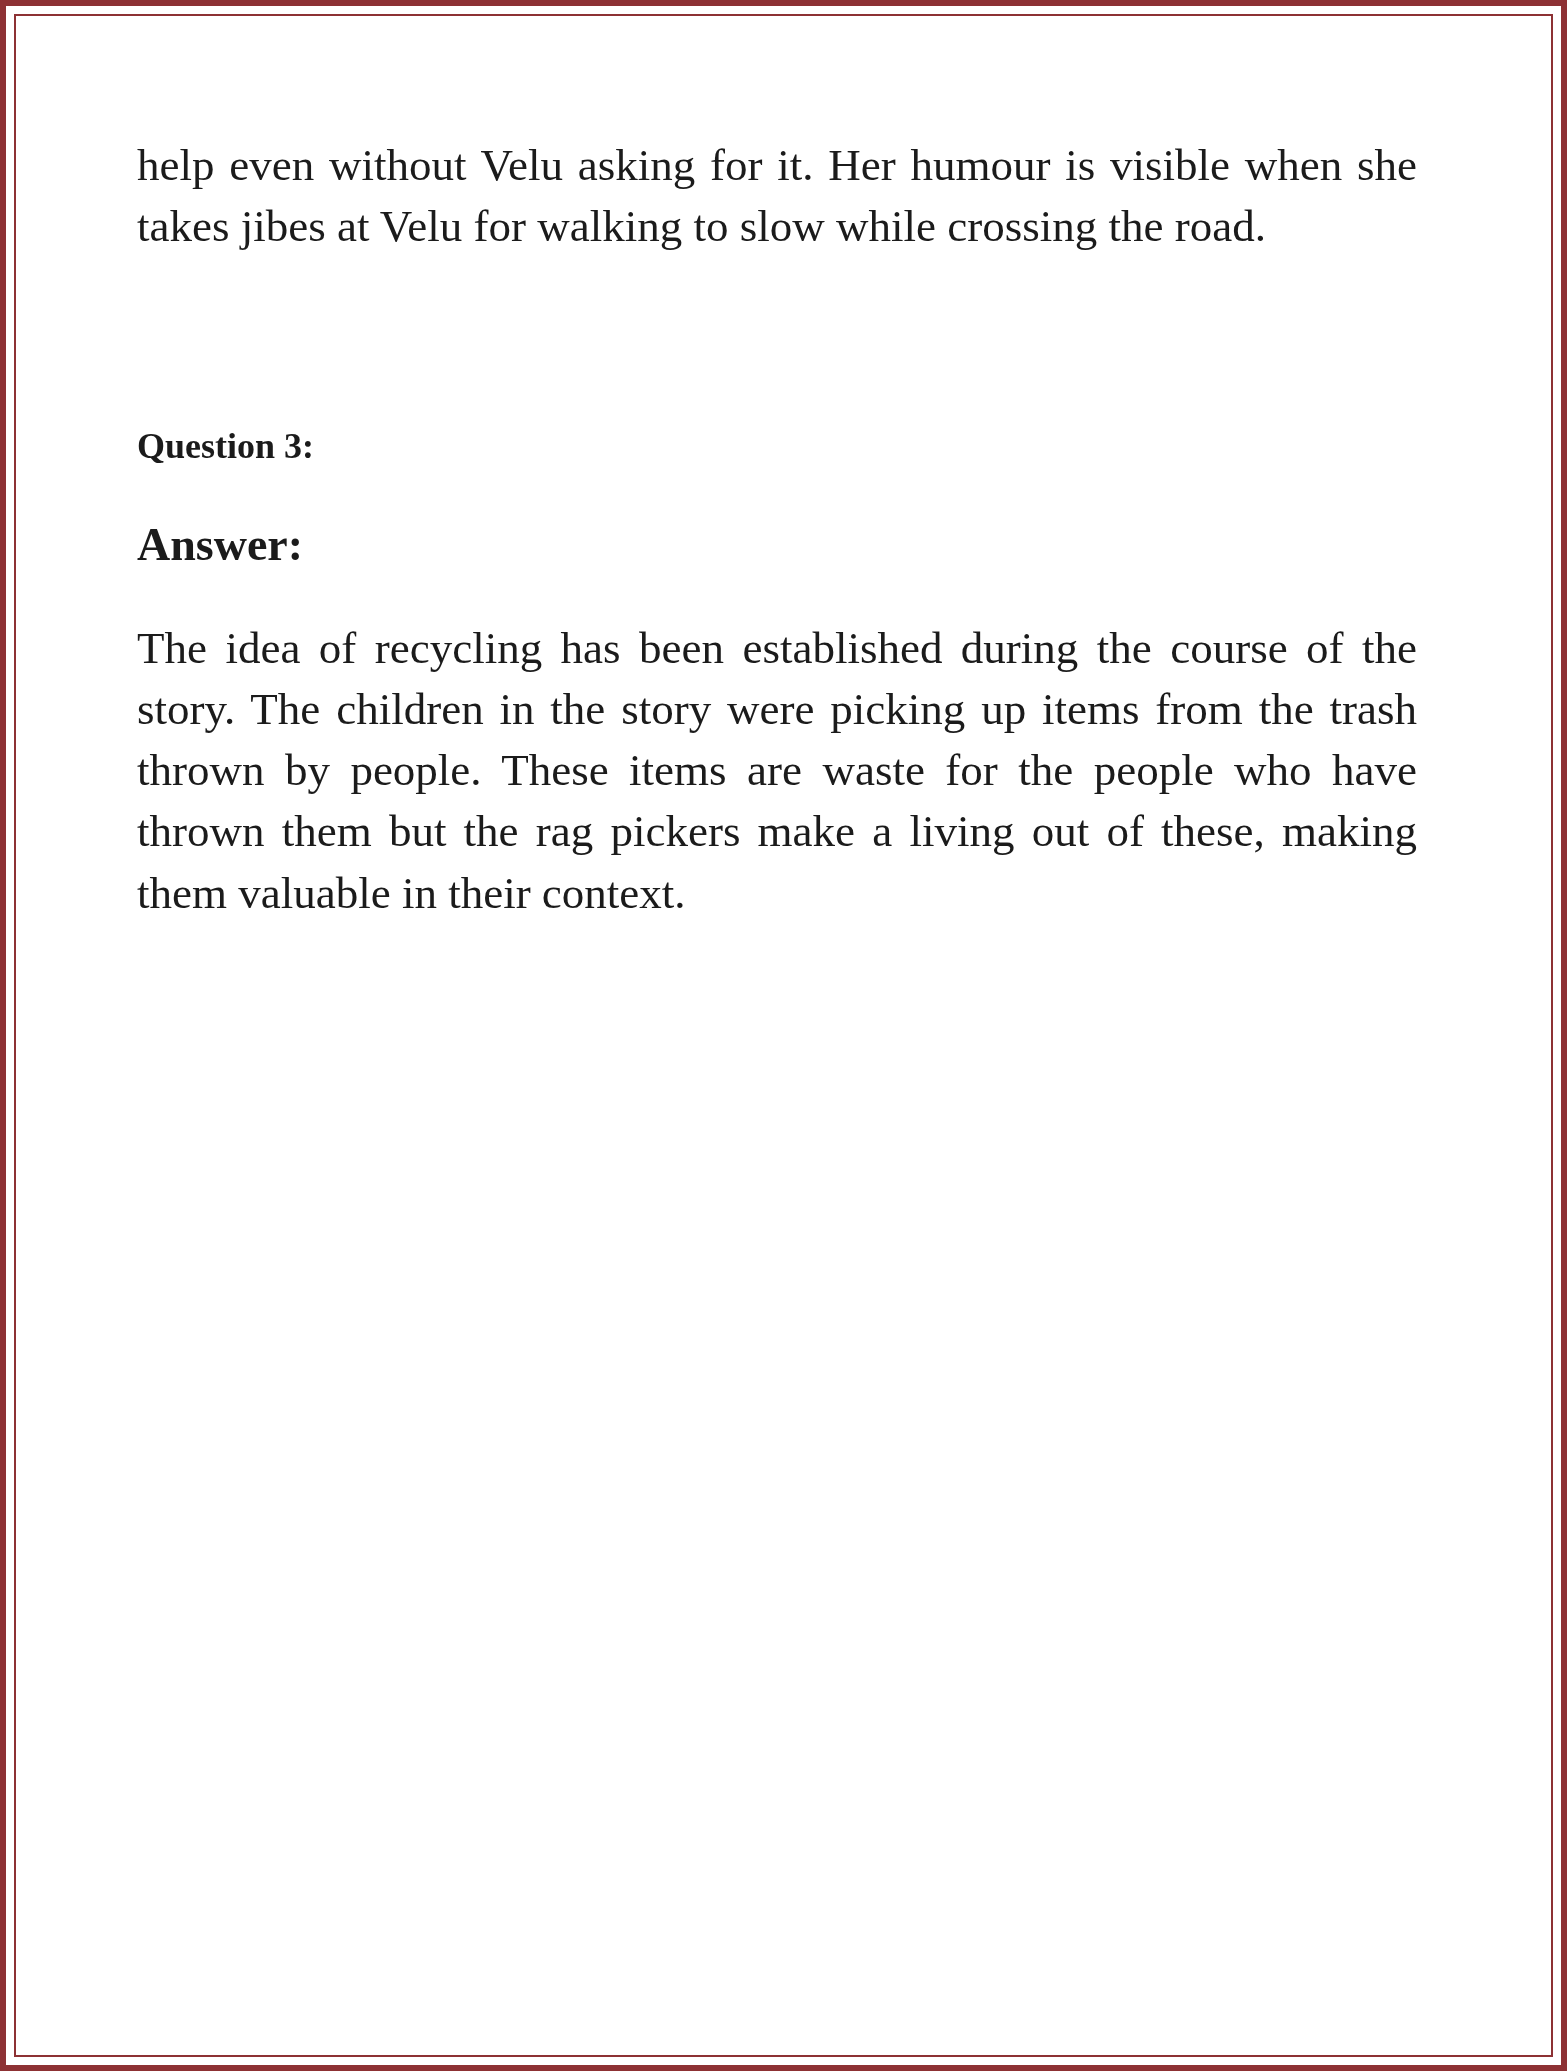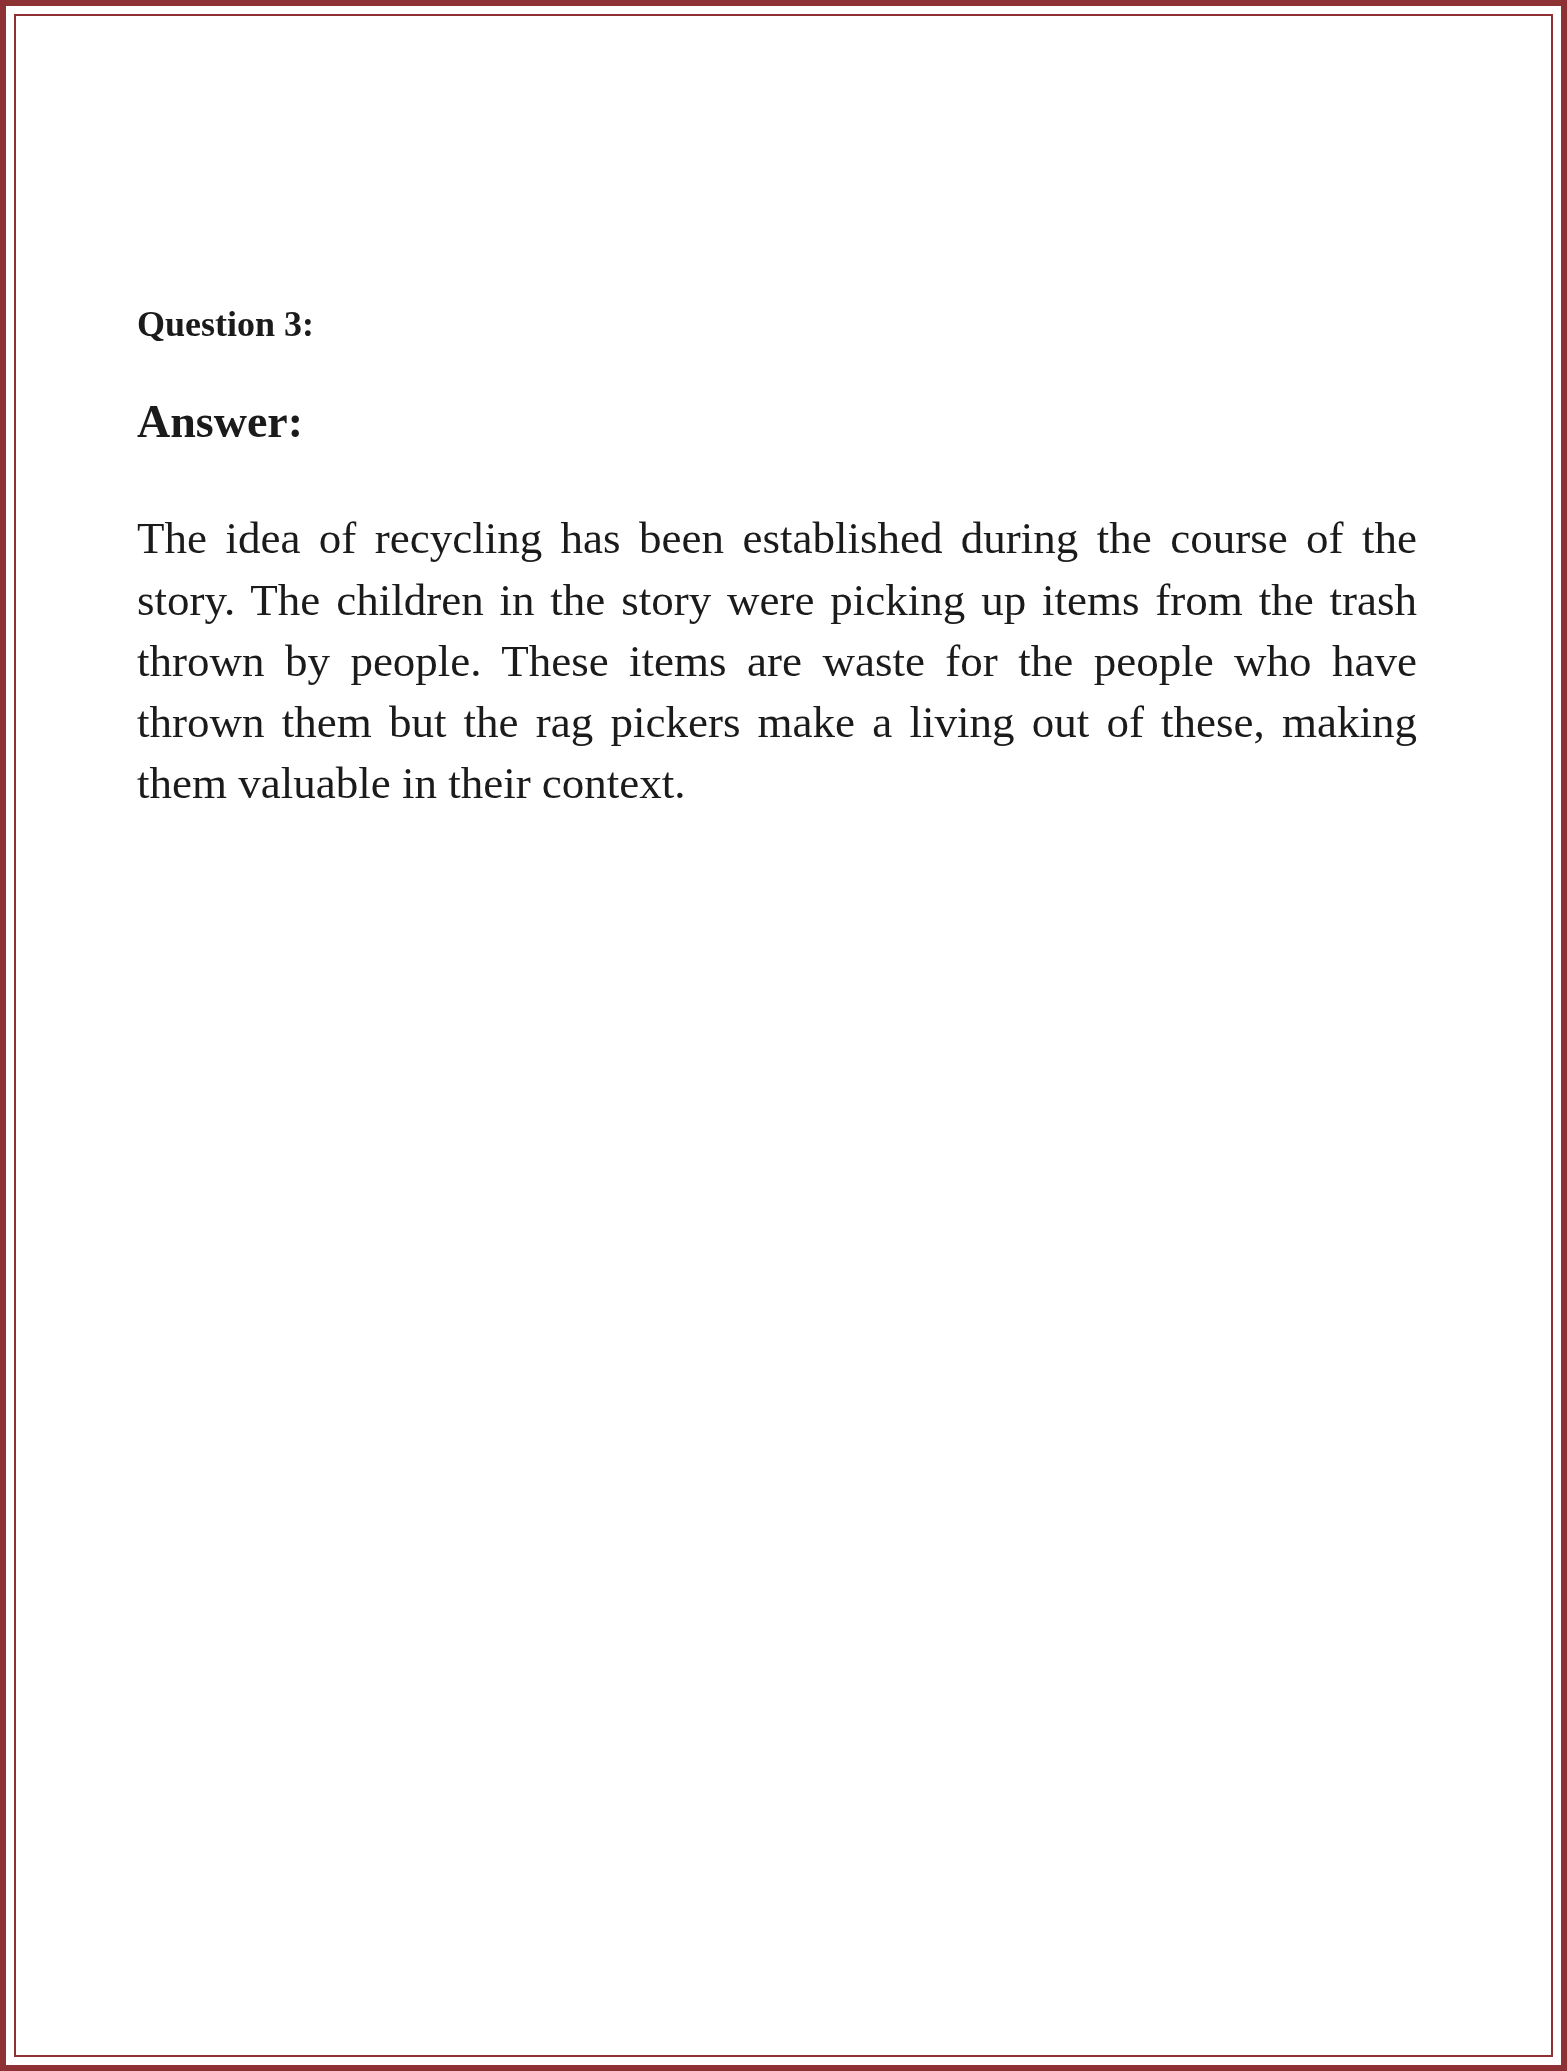--- a/index.html
+++ b/index.html
@@ -53,31 +53,32 @@
     margin-top: 46px;
   }
   .answer-label {
     font-size: 46px;
     font-weight: bold;
     margin: 0;
     margin-top: 48px;
     line-height: 1.2;
   }
   .answer-text {
-    margin-top: 59px;
+    margin-top: 46px;
   }
 </style>
 </head>
 <body>
 
 <div class="page-frame-outer"></div>
 <div class="page-frame-inner"></div>
 
 <div class="page-content">
 
+  <p class="para">help even without Velu asking for it. Her humour is visible when she takes jibes at Velu for walking to slow while crossing the road.</p>
 
   <h2 class="question-heading">Question 3:</h2>
 
 
   <h2 class="answer-label">Answer:</h2>
 
   <p class="para answer-text">The idea of recycling has been established during the course of the story. The children in the story were picking up items from the trash thrown by people. These items are waste for the people who have thrown them but the rag pickers make a living out of these, making them valuable in their context.</p>
 
 </div>
 

